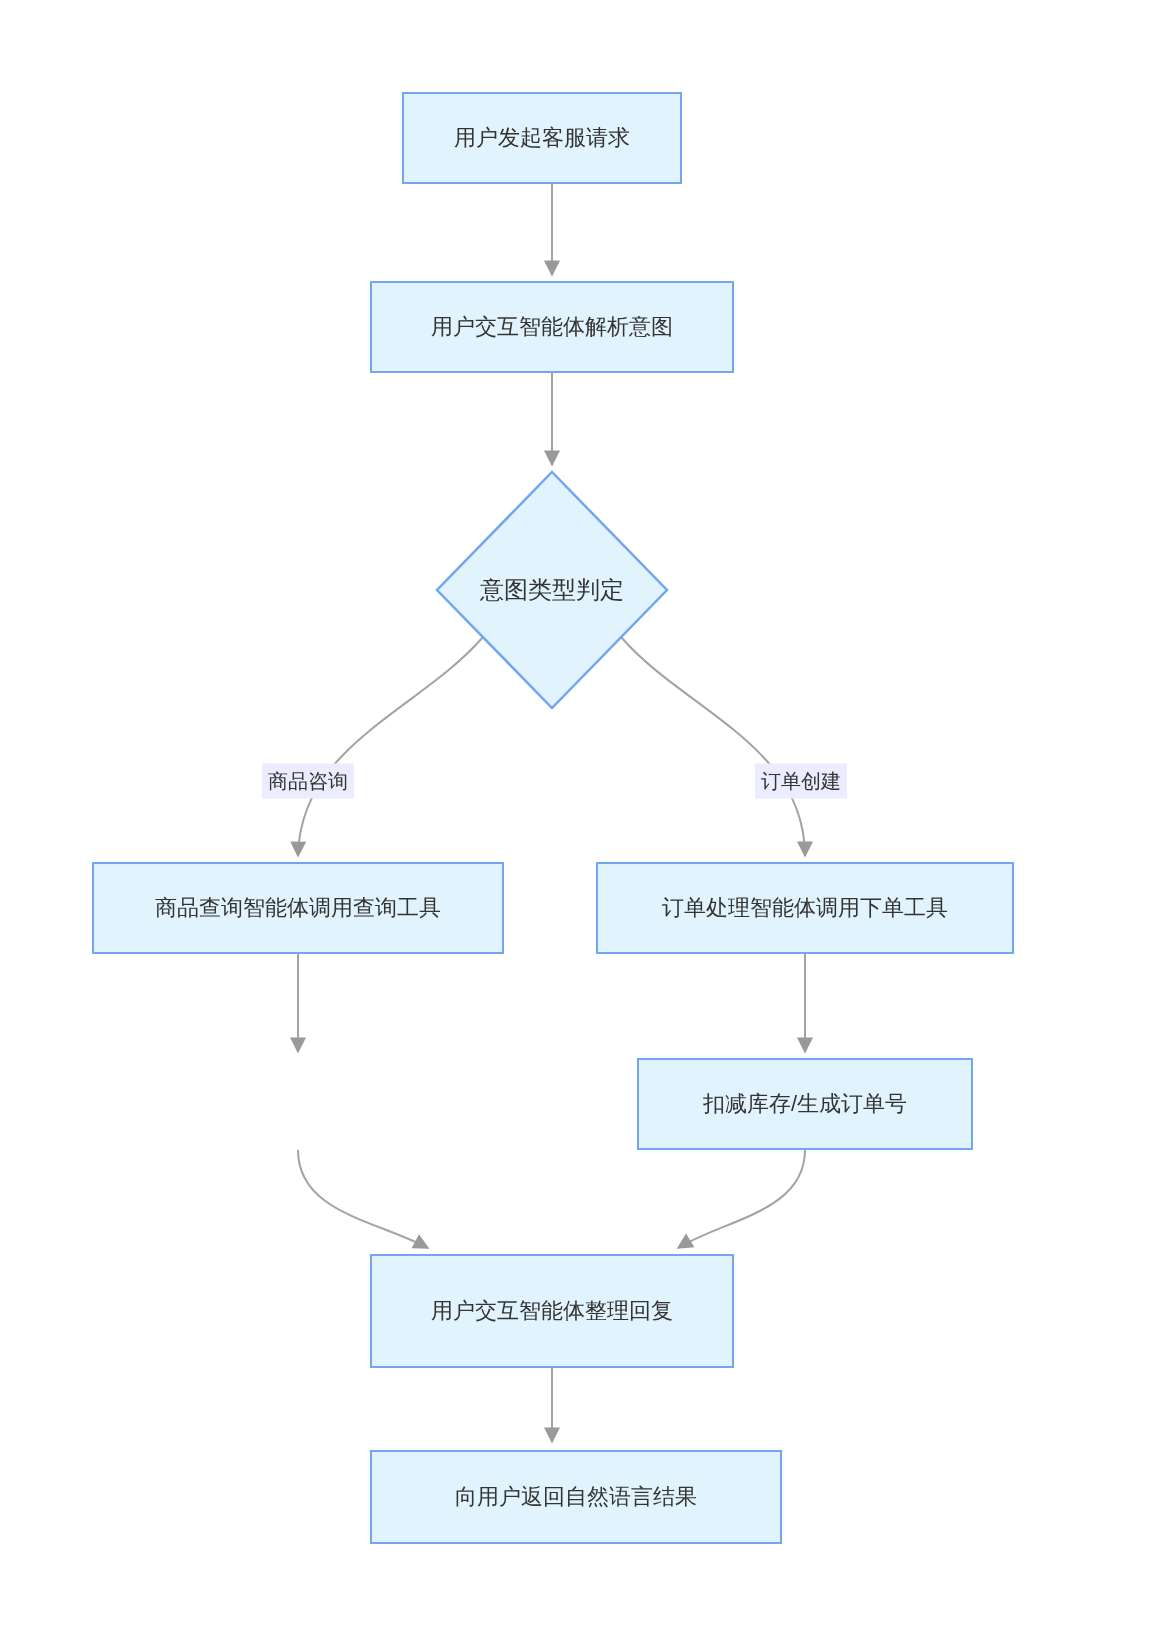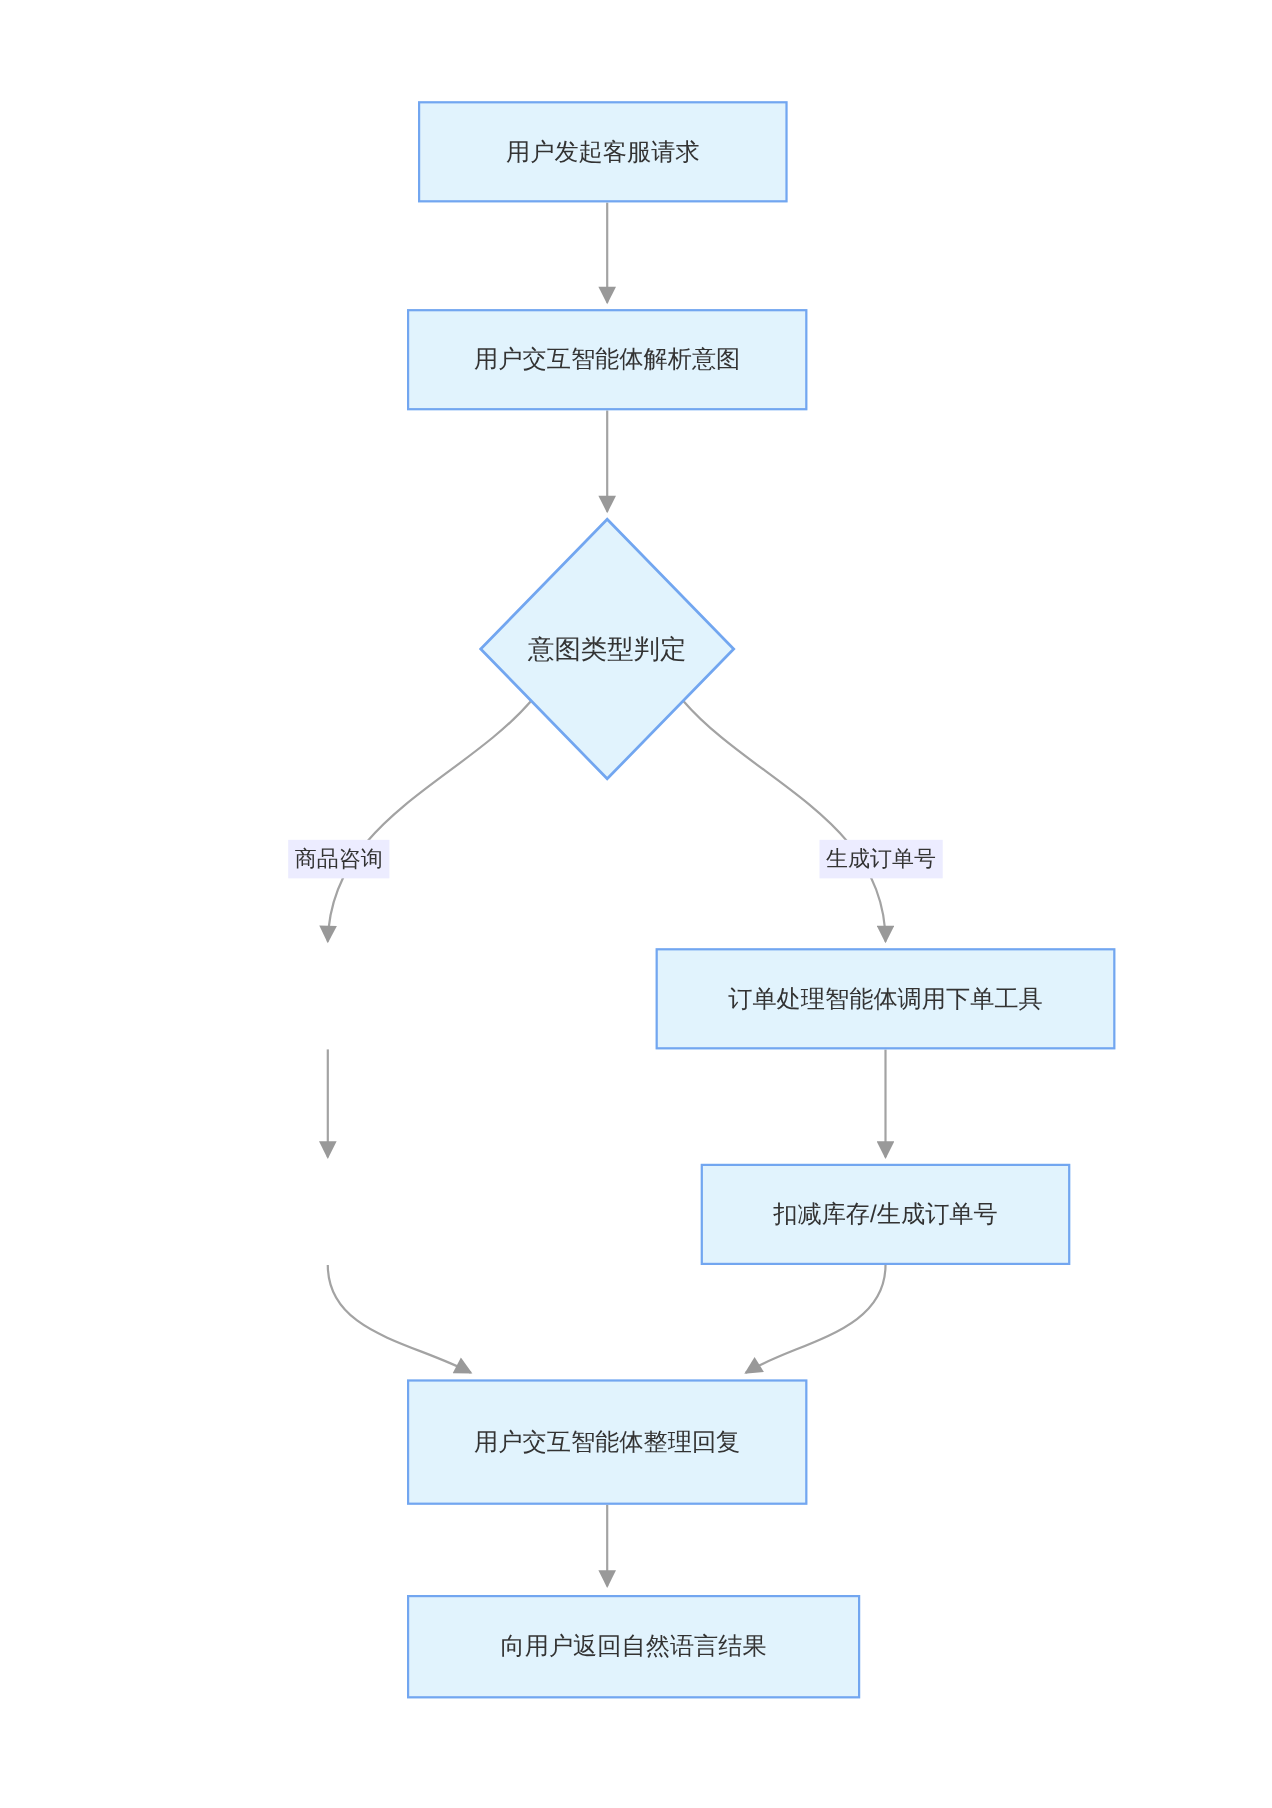--- a/index.html
+++ b/index.html
@@ -81,34 +81,37 @@
 
     <path class="edge" d="M298,1150 C298,1212 375,1220 428,1248" marker-end="url(#arrow)"></path>
 
     <path class="edge" d="M805,1150 C805,1212 723,1220 678,1248" marker-end="url(#arrow)"></path>
 
     <path class="edge" d="M552,1348 L552,1442" marker-end="url(#arrow)"></path>
 
     <polygon class="diamond-shape" points="552,472 667,590 552,708 437,590"></polygon>
   </svg>
 
-  <div class="node" style="left:380px;top:92px;width:336px;height:92px">
+  <div class="node" style="left:402px;top:92px;width:280px;height:92px">
     <span>用户发起客服请求</span>
   </div>
 
   <div class="node" style="left:370px;top:281px;width:364px;height:92px">
     <span>用户交互智能体解析意图</span>
   </div>
 
   <span class="diamond-text" style="left:552px;top:590px">意图类型判定</span>
 
   <span class="edge-label" style="left:308px;top:781px">商品咨询</span>
 
-  <span class="edge-label" style="left:801px;top:781px">生成订单号</span>
+  <span class="edge-label" style="left:801px;top:781px">订单创建</span>
 
+  <div class="node" style="left:92px;top:862px;width:412px;height:92px">
+    <span>商品查询智能体调用查询工具</span>
+  </div>
 
   <div class="node" style="left:596px;top:862px;width:418px;height:92px">
     <span>订单处理智能体调用下单工具</span>
   </div>
 
 
   <div class="node" style="left:637px;top:1058px;width:336px;height:92px">
     <span>扣减库存/生成订单号</span>
   </div>
 

